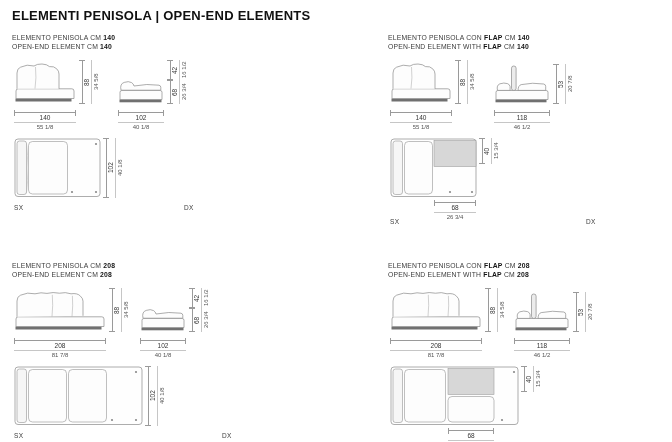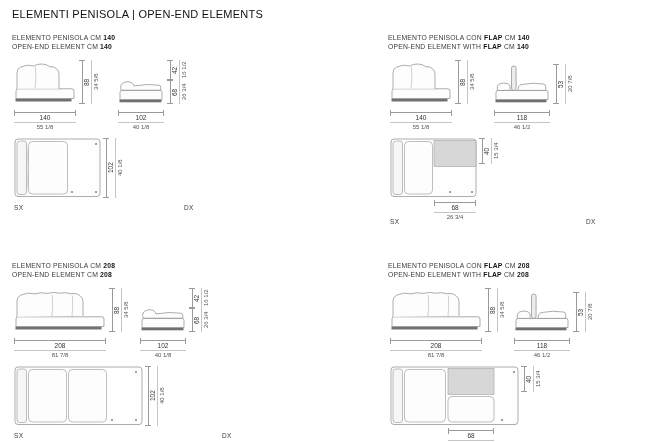--- a/index.html
+++ b/index.html
@@ -3,21 +3,21 @@
 <meta charset="utf-8">
 <style>
   html,body{margin:0;padding:0;background:#ffffff;}
   body{
     width:672px;height:442px;position:relative;overflow:hidden;
     font-family:"Liberation Sans","DejaVu Sans",sans-serif;
     -webkit-font-smoothing:antialiased;
   }
   .page-header{
     position:absolute;left:12px;top:8px;
-    font-size:11px;font-weight:400;letter-spacing:.25px;color:#111;
+    font-size:13px;font-weight:700;letter-spacing:.25px;color:#111;
     white-space:nowrap;
   }
   .quadrant{position:absolute;width:270px;height:205px;}
   .title-line{
     position:absolute;font-size:6.8px;letter-spacing:.2px;color:#3a3a3a;
     white-space:nowrap;line-height:8px;
   }
   .title-line .seg-bold{font-weight:700;color:#141414;}
   .art{position:absolute;overflow:visible;}
   

